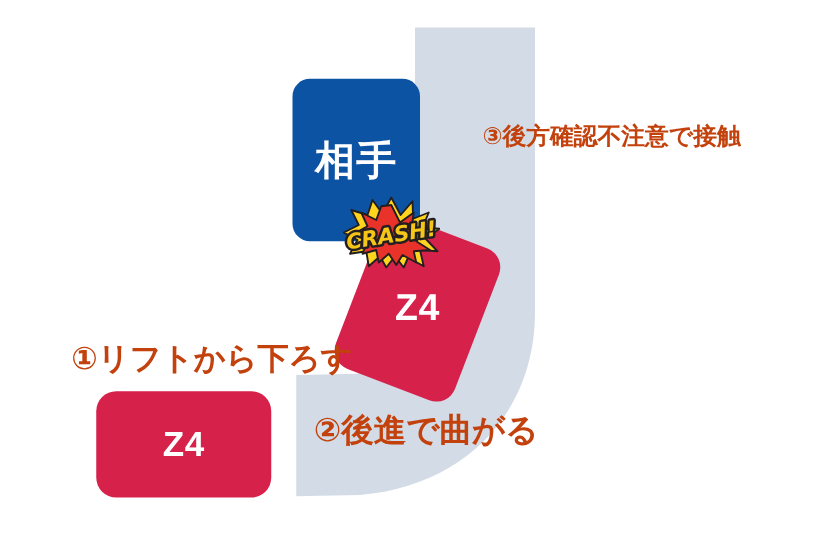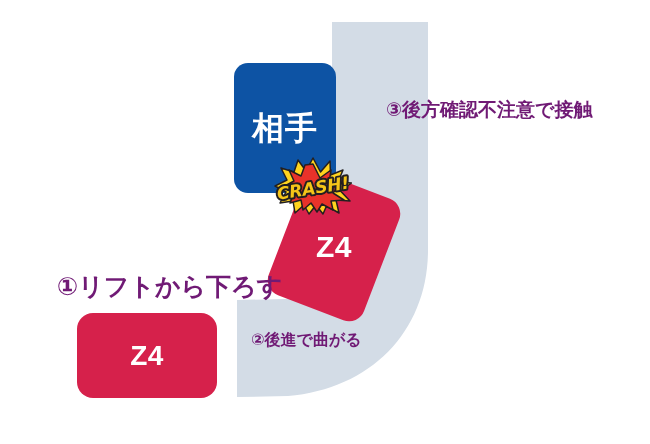--- a/index.html
+++ b/index.html
@@ -92,34 +92,34 @@
     top: 157px;
     width: 78px;
     height: 58px;
   }
 
   
   .step-label {
     position: absolute;
     font-family: "DejaVu Sans", "Liberation Sans", sans-serif;
     font-weight: bold;
-    color: #701a75;
+    color: #c2410c;
     white-space: nowrap;
     line-height: 1;
     user-select: none;
   }
   #step-1-label {
     left: 57px;
     top: 274px;
     font-size: 25px;
   }
   #step-2-label {
     left: 251px;
     top: 332px;
-    font-size: 16px;
+    font-size: 26px;
   }
   #step-3-label {
     left: 386px;
     top: 100px;
     font-size: 19px;
   }
 </style>
 </head>
 <body>
 

